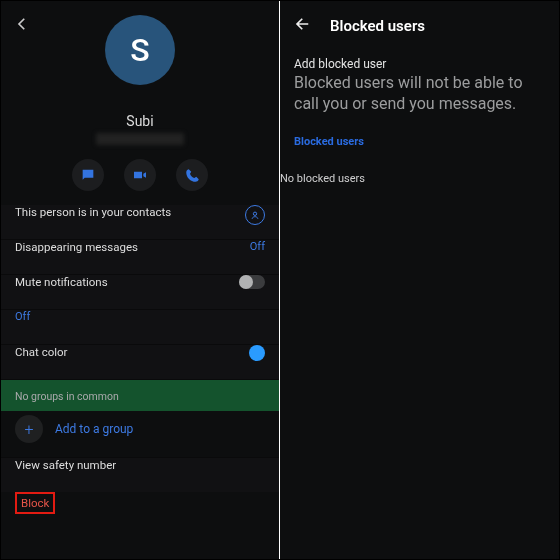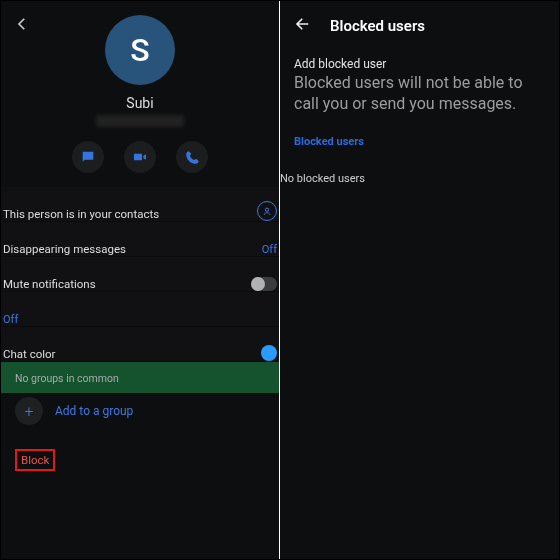--- a/index.html
+++ b/index.html
@@ -4,37 +4,37 @@
 <style>
 html,body{margin:0;padding:0;font-family:-apple-system,BlinkMacSystemFont,"Segoe UI",Roboto,sans-serif;background:#fff}
 .stage{width:560px;height:560px;display:flex;box-sizing:border-box;border:1px solid #000}
 .pane{height:100%;background:#0d0e0f;color:#dcdcdc;position:relative;overflow:hidden;box-sizing:border-box}
 .pane-left{width:279px;border-right:1px solid #fff}
 .pane-right{width:279px}
 .back-btn{position:absolute;top:14px;left:12px;color:#ccc}
 .back-btn svg{display:block}
 .header-center{display:flex;flex-direction:column;align-items:center;padding-top:14px}
 .avatar{width:70px;height:70px;border-radius:50%;background:#28547b;display:flex;align-items:center;justify-content:center;color:#fff;font-size:32px;font-weight:500}
-.name{margin-top:10px;font-size:14px;color:#ddd}
+.name{margin-top:28px;font-size:14px;color:#ddd}
 .phone{margin-top:4px;width:88px;height:12px;background:#222;border-radius:2px;filter:blur(2px)}
 .action-row{display:flex;justify-content:center;gap:20px;margin-top:14px;margin-bottom:10px}
 .circ{width:32px;height:32px;border-radius:50%;background:#1c1d1f;display:flex;align-items:center;justify-content:center;color:#3374e0}
 .circ svg{display:block}
 .list{margin-top:4px}
-.row{display:flex;align-items:flex-end;justify-content:space-between;padding:0 2px;height:34px;font-size:11.5px;color:#dedede;background:#111113;border-top:1px solid #0a0a0b}
+.row{display:flex;align-items:flex-start;justify-content:space-between;padding:0 14px;height:34px;font-size:11.5px;color:#dedede;background:#111113;border-top:1px solid #0a0a0b}
 .row:first-child{border-top:none}
 .row .val{color:#3d7ae3;font-size:11px}
 .toggle{width:26px;height:14px;border-radius:8px;background:#3b3c3e;position:relative}
 .toggle .knob{width:14px;height:14px;border-radius:50%;background:#b1b2b3;position:absolute;left:0;top:0}
 .color-dot{width:16px;height:16px;border-radius:50%;background:#2a9bff}
 .section-head{font-size:10.5px;color:#a8a9aa;padding:10px 14px 8px;border-top:1px solid #0a0a0b;background:#14532d}
 .addgrp{display:flex;align-items:center;gap:12px;padding:4px 14px 14px;font-size:12px}
 .addgrp .plus-circ{width:28px;height:28px;border-radius:50%;background:#1f2021;color:#3d7ae3;display:flex;align-items:center;justify-content:center;font-size:16px;font-weight:300}
 .addgrp .txt{color:#3d7ae3}
-.block-row{padding:0 14px;height:32px;display:flex;align-items:flex-end;font-size:11.5px}
+.block-row{padding:0 14px;height:32px;display:flex;align-items:flex-start;font-size:11.5px}
 .block-label{color:#e55549;border:2px solid #e21b12;padding:2px 4px;display:inline-block}
 .r-header{display:flex;align-items:center;gap:18px;padding:14px 14px 8px}
 .r-title{color:#fff;font-size:15px;font-weight:600}
 .r-sub1{color:#e4e4e4;font-size:12px;padding:12px 14px 2px}
 .r-sub2{color:#9c9d9e;font-size:16px;padding:0 14px 10px;line-height:1.3}
 .r-sec{color:#2a6be0;font-size:11px;font-weight:700;padding:10px 14px}
 .r-empty{color:#cfcfd0;font-size:11px;padding-top:14px}
 .contact-ico{width:18px;height:18px;border:1.6px solid #3d7ae3;border-radius:50%;display:flex;align-items:center;justify-content:center}
 .contact-ico svg{display:block}
 </style>
@@ -100,20 +100,23 @@
         <span class="color-dot"></span>
       </div>
     </div>
 
     <div class="section-head">No groups in common</div>
     <div class="addgrp">
       <div class="plus-circ">+</div>
       <span class="txt">Add to a group</span>
     </div>
 
+    <div class="row" style="border-top:1px solid #0a0a0b">
+      <span>View safety number</span>
+    </div>
     <div class="block-row">
       <span class="block-label">Block</span>
     </div>
   </div>
 
   <div class="pane pane-right">
     <div class="r-header">
       <span>
         <svg width="18" height="18" viewBox="0 0 24 24" fill="none" stroke="#eee" stroke-width="2.2">
             <path d="M19 12H5M11 5l-7 7 7 7"></path>

